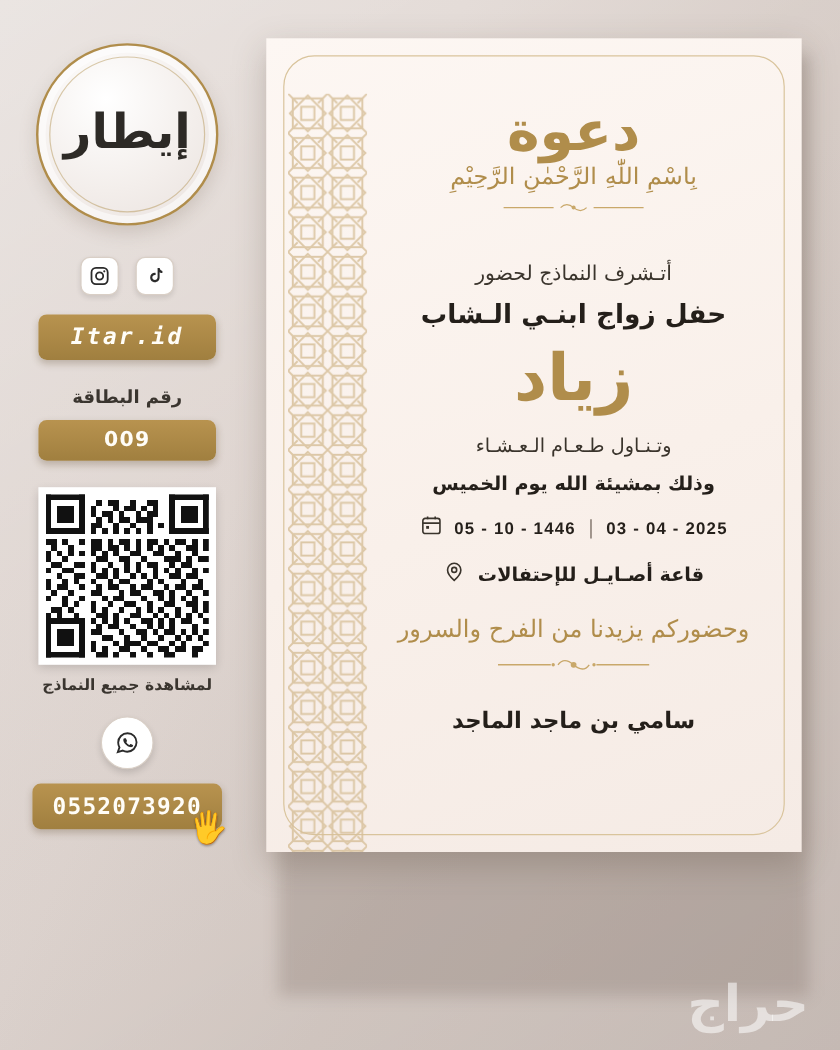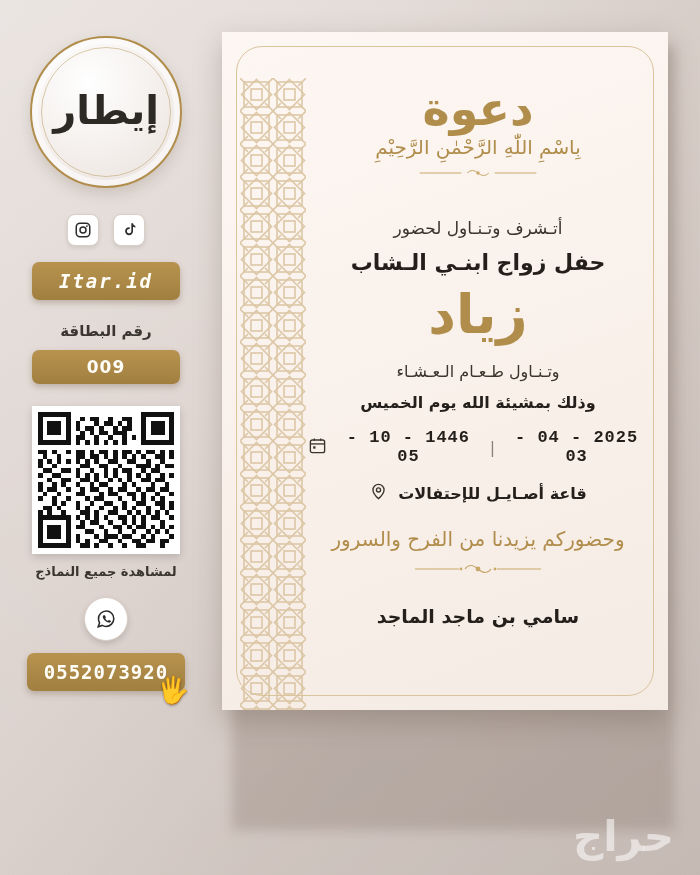--- a/index.html
+++ b/index.html
@@ -290,25 +290,25 @@
 
   .info-row {
     margin-top: 16px;
     display: flex;
     flex-direction: row-reverse;
     align-items: center;
     justify-content: center;
     gap: 10px;
   }
   .info-row .txt {
-    font-size: 17px;
+    font-size: 14px;
     font-weight: bold;
     letter-spacing: 1px;
     color: #241f1a;
-    font-family: Liberation Mono, monospace;
+    font-family: Liberation Sans, sans-serif;
   }
   .info-row .txt.ar {
     font-family: "DejaVu Sans", "Liberation Sans", sans-serif;
     font-size: 16px;
   }
   .sep { color: #8d8178; }
 
   .blessing {
     margin-top: 22px;
     font-size: 20px;
@@ -674,21 +674,21 @@
         <svg class="divider-orn" viewBox="0 0 150 12">
           <g stroke="#c9a86a" stroke-width="1.2" fill="none">
             <path d="M5 6 H55"></path>
               <path d="M95 6 H145"></path>
             <path d="M62 6 q6 -6 13 0 q7 6 13 0"></path>
             <circle cx="75" cy="6" r="2" fill="#c9a86a" stroke="none"></circle>
           </g>
         </svg>
       </div>
 
-      <div class="invite-line">أتـشرف وتـنـاول لحضور</div>
+      <div class="invite-line">أتـشرف النماذج لحضور</div>
       <div class="groom-line">حفل زواج ابنـي الـشاب</div>
       <div class="groom-name">زياد</div>
       <div class="dinner-line">وتـنـاول طـعـام الـعـشـاء</div>
       <div class="willing-line">وذلك بمشيئة الله يوم الخميس</div>
 
       <div class="info-row">
         <span>
           <svg width="19" height="19" viewBox="0 0 24 24" fill="none" stroke="#3a342c" stroke-width="1.7">
             <rect x="3" y="5" width="18" height="16" rx="2.5"></rect>
             <path d="M3 10 H21"></path>

